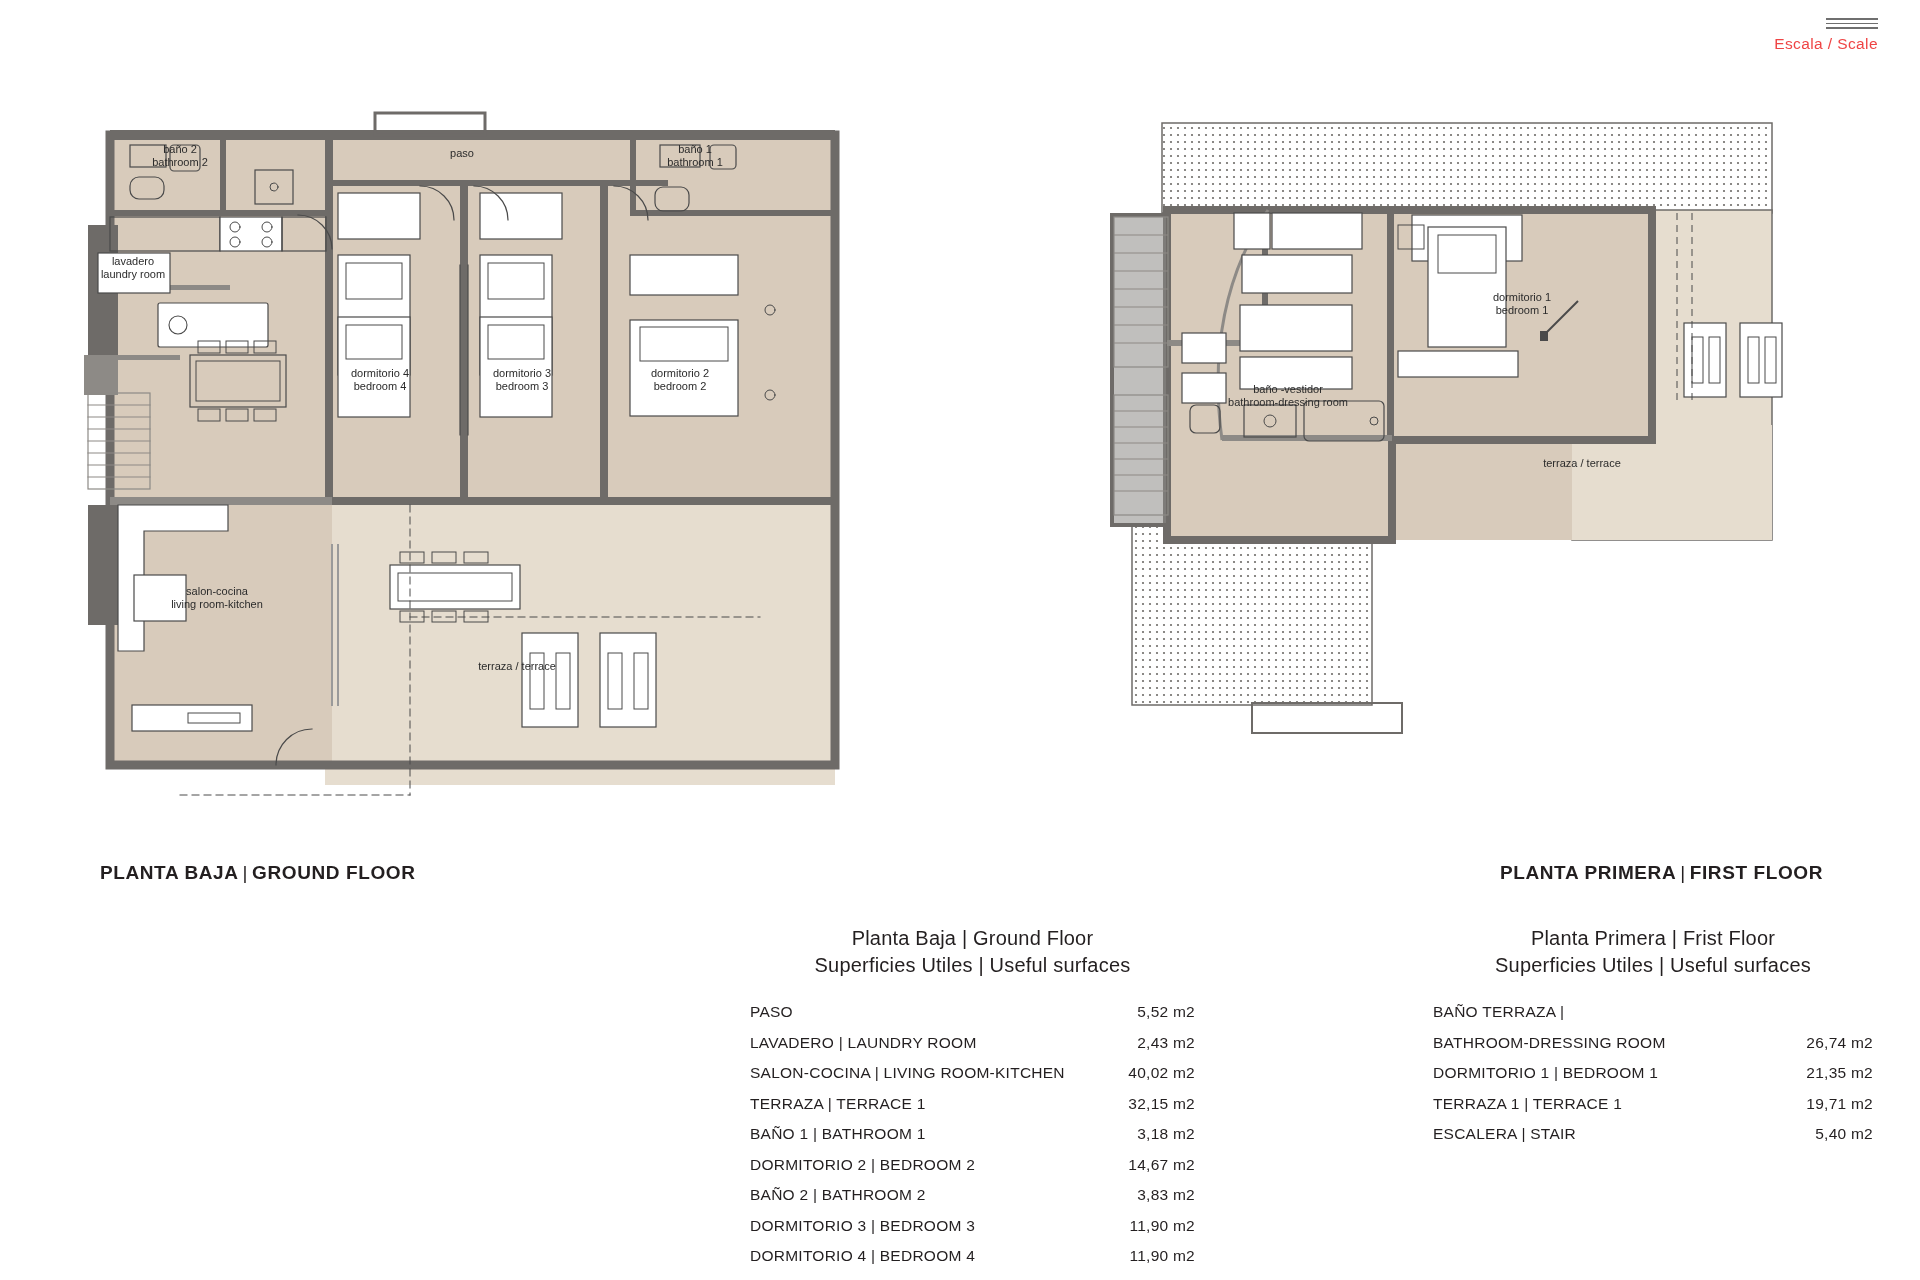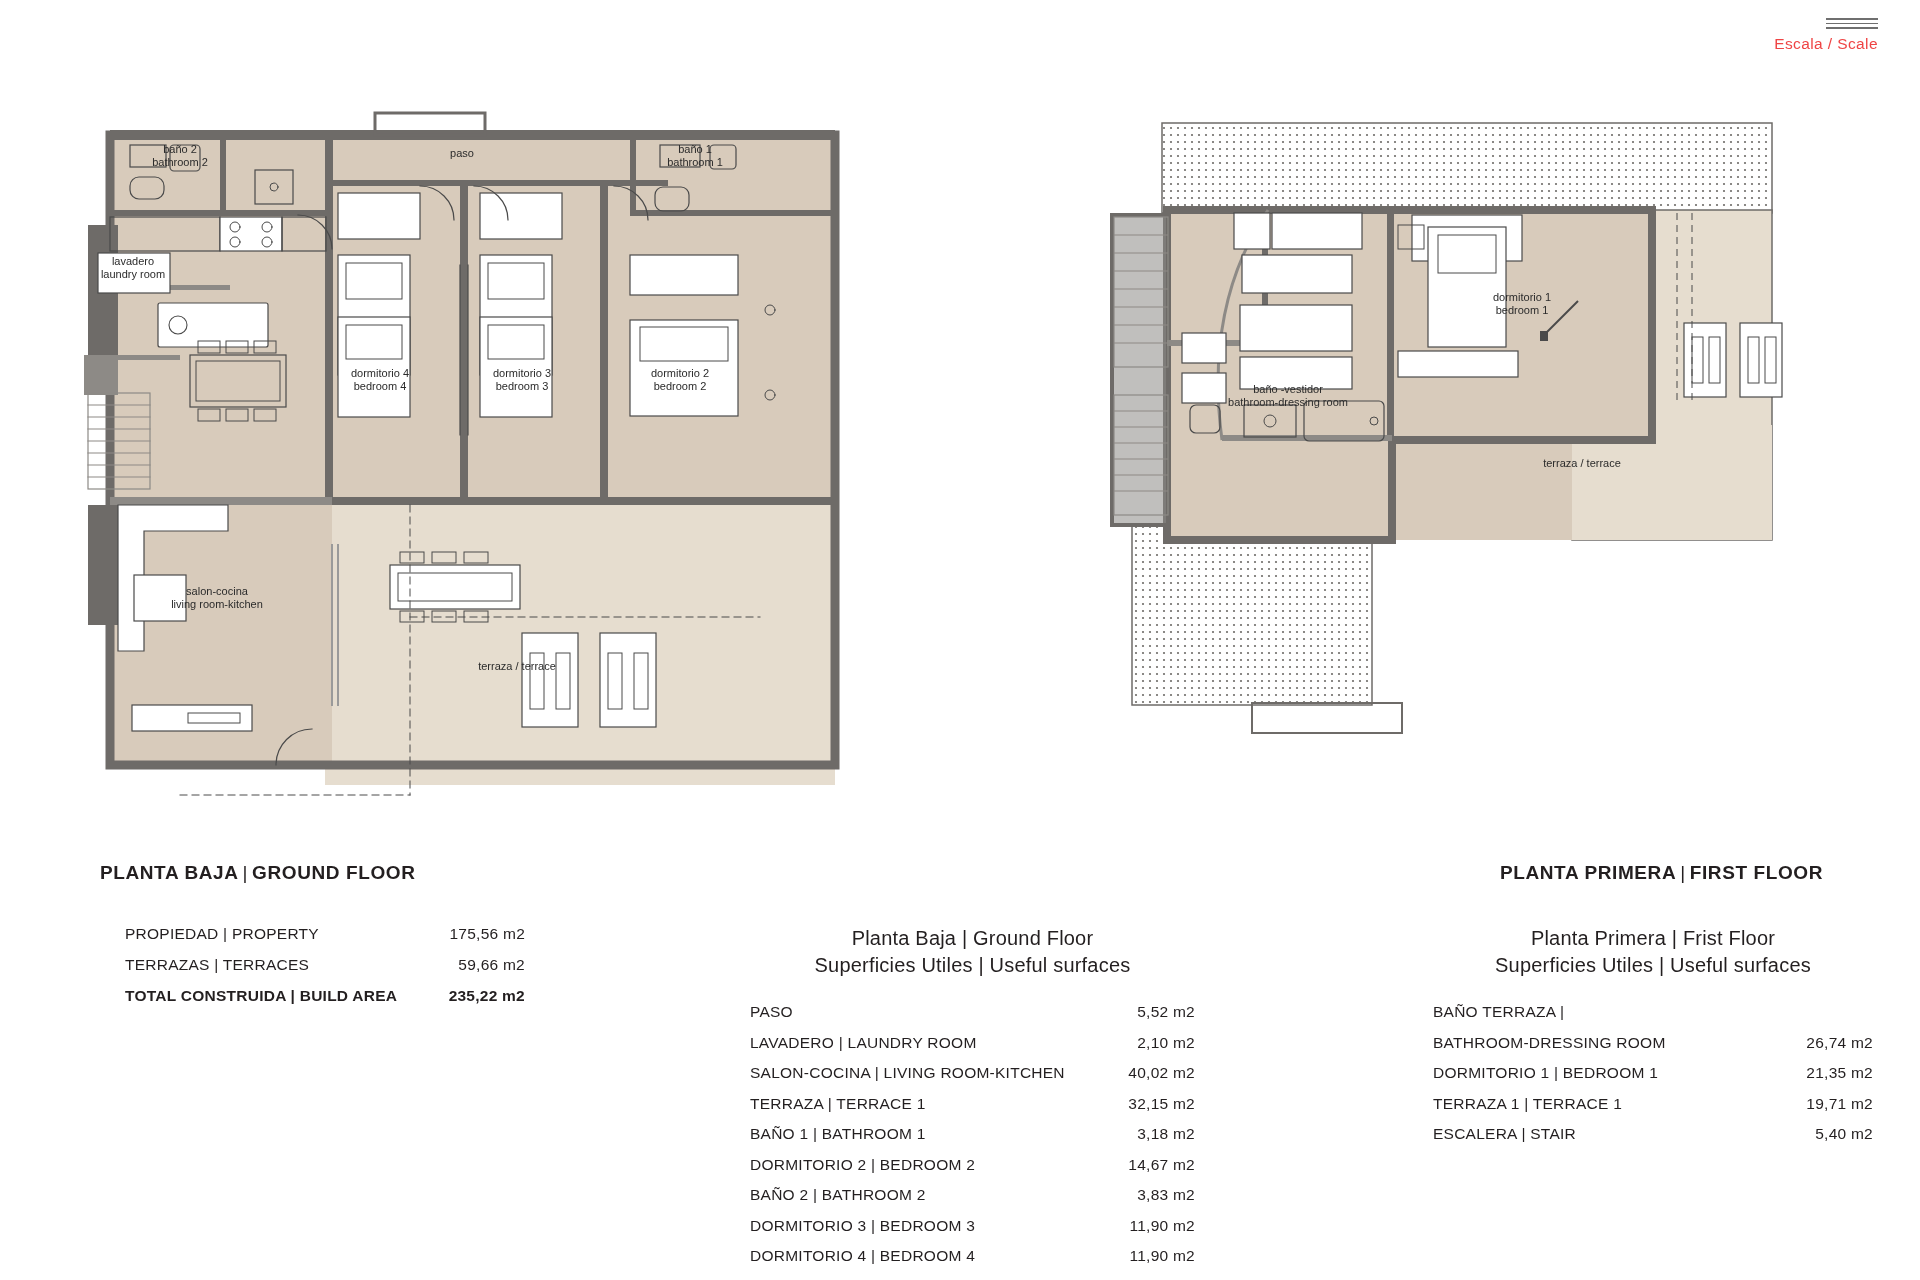--- a/index.html
+++ b/index.html
@@ -364,49 +364,35 @@
 
 <div class="plan-title" id="title-ground">
   <span>PLANTA BAJA</span><span class="sep">|</span><span>GROUND FLOOR</span>
 </div>
 
 <div class="plan-title" id="title-first">
   <span>PLANTA PRIMERA</span><span class="sep">|</span><span>FIRST FLOOR</span>
 </div>
 
 <div class="legend" id="legend-build">
-  <div class="rows">
-      <div class="row">
-        <span class="name">PROPIEDAD  |  PROPERTY</span>
-        <span class="val">175,56 m2</span>
-      </div>
-      <div class="row">
-        <span class="name">TERRAZAS  |  TERRACES</span>
-        <span class="val">59,66 m2</span>
-      </div>
-      <div class="row total">
-        <span class="name">TOTAL CONSTRUIDA  |  BUILD AREA</span>
-        <span class="val">235,22 m2</span>
-      </div>
-    </div>
 </div>
 
 <div class="legend" id="legend-ground">
   <h3>
     <span class="l1">Planta Baja  |  Ground Floor</span>
     <span class="l2">Superficies Utiles  |  Useful surfaces</span>
   </h3>
   <div class="rows">
       <div class="row">
         <span class="name">PASO</span>
         <span class="val">5,52 m2</span>
       </div>
       <div class="row">
         <span class="name">LAVADERO  |  LAUNDRY ROOM</span>
-        <span class="val">2,10 m2</span>
+        <span class="val">2,43 m2</span>
       </div>
       <div class="row">
         <span class="name">SALON-COCINA  |  LIVING ROOM-KITCHEN</span>
         <span class="val">40,02 m2</span>
       </div>
       <div class="row">
         <span class="name">TERRAZA  |  TERRACE 1</span>
         <span class="val">32,15 m2</span>
       </div>
       <div class="row">

